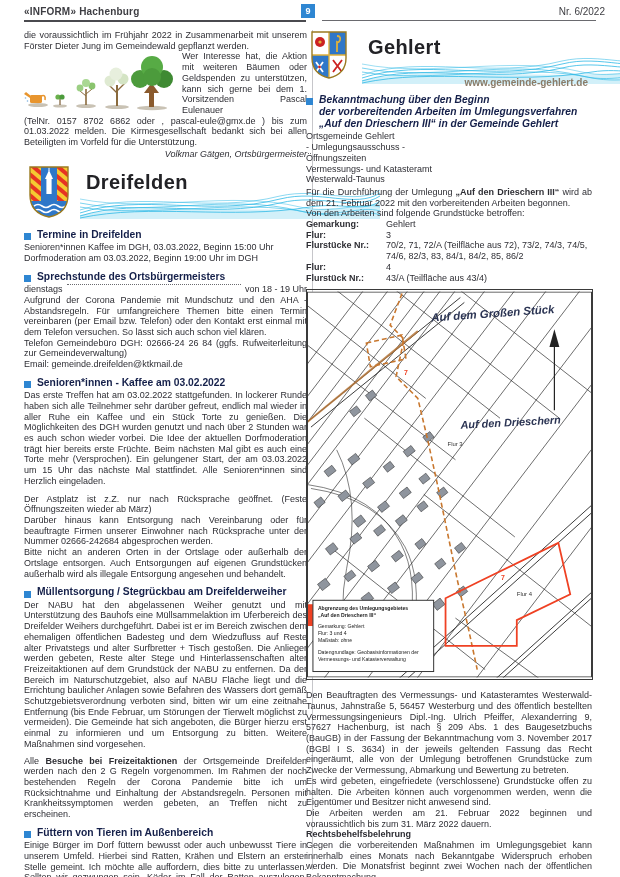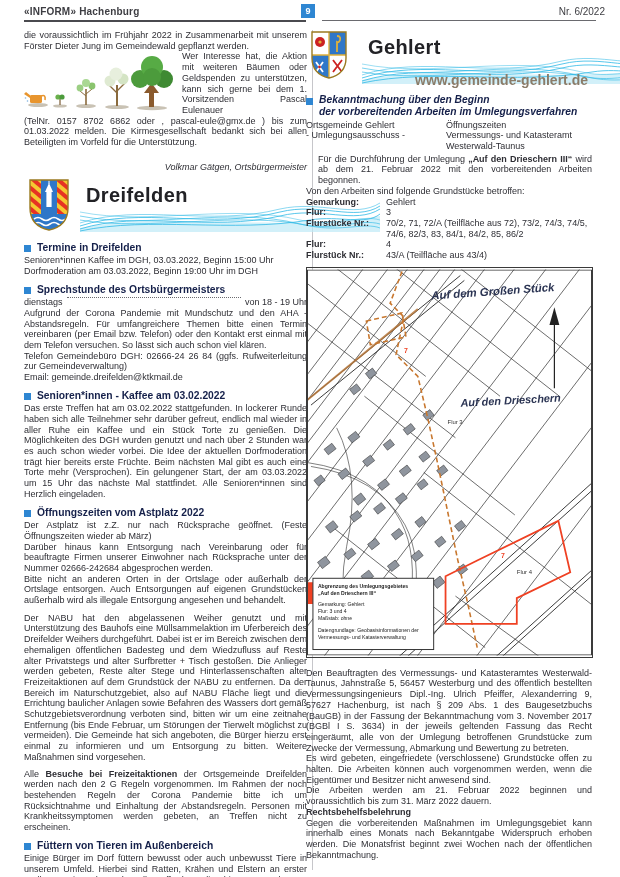--- a/index.html
+++ b/index.html
@@ -22,39 +22,39 @@
   .col-left{position:absolute;left:24px;top:30px;width:283px;}
   .col-right{position:absolute;left:306px;top:28px;width:286px;}
   p{margin:0;font-size:9px;line-height:10.7px;text-align:justify;}
   .gap{height:6px;}
 
   
   .banner{position:relative;height:56px;margin:6px 0 8px 0;}
   .banner .coat{position:absolute;left:4px;top:0;}
   .banner .btitle{position:absolute;left:62px;top:6px;font-size:20px;font-weight:bold;color:#222226;letter-spacing:.4px;}
   .banner .waves{position:absolute;left:56px;right:0;bottom:2px;height:34px;}
-  .banner .site{position:absolute;right:4px;bottom:-2px;font-size:14px;font-weight:bold;color:#8b7c69;}
+  .banner .site{position:absolute;right:4px;bottom:-2px;font-size:10px;font-weight:bold;color:#8b7c69;}
 
   
   .sec{margin-top:7px;}
-  .sec-head{display:flex;align-items:center;margin-bottom:2px;}
+  .sec-head{display:flex;align-items:flex-end;margin-bottom:2px;}
   .bullet{width:7px;height:7px;background:#2e86d2;margin:2px 6px 0 0;flex:none;}
   .sec-title{font-size:10.3px;font-weight:bold;color:#15204a;line-height:11.5px;}
-  .sig{font-size:9px;font-style:italic;text-align:right;margin-top:14px;}
+  .sig{font-size:9px;font-style:italic;text-align:right;margin-top:1px;}
   .leader-row{display:flex;align-items:flex-start;font-size:9px;line-height:10.7px;}
   .leader{flex:1;border-bottom:1.5px dotted #6a6a6f;margin:0 4px 2px 4px;}
 
   
   .tree-wrap{overflow:hidden;}
   .tree-img{float:left;width:152px;height:58px;margin:2px 6px 0 0;}
 
   
   .ann-head{display:flex;margin-top:6px;font-style:italic;}
   .ann-lines{font-size:10.3px;font-weight:bold;color:#15204a;line-height:11.8px;}
-  .org{display:flex;margin-top:2px;}
+  .org{display:flex;margin-top:2px;flex-direction:column;}
   .org div{font-size:9px;line-height:10.7px;}
   .org .o-l{width:140px;}
   .org .o-r{flex:1;}
   .kv{display:flex;font-size:9px;line-height:10.7px;}
   .kv .k{width:80px;font-weight:bold;flex:none;}
   .kv .v{flex:1;text-align:left;}
   .bold{font-weight:bold;}
   .map-box{margin-top:6px;border:1px solid #3a3a3a;width:285px;height:389px;}
   .rb-head{font-size:9px;font-weight:bold;line-height:10.7px;}
 </style>
@@ -194,30 +194,30 @@
 
   <div class="sec">
     <div class="sec-head">
         <span class="bullet"></span>
       <span class="sec-title">Senioren*innen - Kaffee am 03.02.2022</span>
       </div>
     <p>Das erste Treffen hat am 03.02.2022 stattgefunden. In lockerer Runde haben sich alle Teilnehmer sehr darüber gefreut, endlich mal wieder in aller Ruhe ein Kaffee und ein Stück Torte zu genießen. Die Möglichkeiten des DGH wurden genutzt und nach über 2 Stunden war es auch schon wieder vorbei. Die Idee der aktuellen Dorfmoderation trägt hier bereits erste Früchte. Beim nächsten Mal gibt es auch eine Torte mehr (Versprochen). Ein gelungener Start, der am 03.03.2022 um 15 Uhr das nächste Mal stattfindet. Alle Senioren*innen sind Herzlich eingeladen.</p>
   </div>
 
   <div class="sec">
-    <div class="sec-head">
-        <span class="bullet"></span>
-      <span class="sec-title">Öffnungszeiten vom Astplatz 2022</span>
-      </div>
     <p>Der Astplatz ist z.Z. nur nach Rücksprache geöffnet. (Feste Öffnungszeiten wieder ab März)</p>
     <p>Darüber hinaus kann Entsorgung nach Vereinbarung oder für beauftragte Firmen unserer Einwohner nach Rücksprache unter der Nummer 02666-242684 abgesprochen werden.</p>
     <p>Bitte nicht an anderen Orten in der Ortslage oder außerhalb der Ortslage entsorgen. Auch Entsorgungen auf eigenen Grundstücken außerhalb wird als illegale Entsorgung angesehen und behandelt.</p>
   </div>
 
   <div class="sec">
+    <div class="sec-head">
+        <span class="bullet"></span>
+      <span class="sec-title">Müllentsorgung / Stegrückbau am Dreifelderweiher</span>
+      </div>
     <p>Der NABU hat den abgelassenen Weiher genutzt und mit Unterstützung des Bauhofs eine Müllsammelaktion im Uferbereich des Dreifelder Weihers durchgeführt. Dabei ist er im Bereich zwischen dem ehemaligen öffentlichen Badesteg und dem Wiedzufluss auf Reste alter Privatstegs und alter Surfbretter + Tisch gestoßen. Die Anlieger werden gebeten, Reste alter Stege und Hinterlassenschaften alter Freizeitaktionen auf dem Grundstück der NABU zu entfernen. Da der Bereich im Naturschutzgebiet, also auf NABU Fläche liegt und die Errichtung baulicher Anlagen sowie Befahren des Wassers dort gemäß Schutzgebietsverordnung verboten sind, bitten wir um eine zeitnahe Entfernung (bis Ende Februar, um Störungen der Tierwelt möglichst zu vermeiden). Die Gemeinde hat sich angeboten, die Bürger hierzu erst einmal zu informieren und um Entsorgung zu bitten. Weitere Maßnahmen sind vorgesehen.</p>
     <div class="gap"></div>
     <p><span>Alle </span><span class="bold">Besuche bei Freizeitaktionen</span><span> der Ortsgemeinde Dreifelden werden nach den 2 G Regeln vorgenommen. Im Rahmen der noch bestehenden Regeln der Corona Pandemie bitte ich um Rücksichtnahme und Einhaltung der Abstandsregeln. Personen mit Krankheitssymptomen werden gebeten, an Treffen nicht zu erscheinen.</span></p>
   </div>
 
   <div class="sec">
     <div class="sec-head">
         <span class="bullet"></span>
       <span class="sec-title">Füttern von Tieren im Außenbereich</span>
       </div>
@@ -267,36 +267,37 @@
     </svg>
     <div class="site">www.gemeinde-gehlert.de</div>
   </div>
 
   
   <div class="ann-head">
     <span class="bullet" style="margin-top:4px;"></span>
     <div class="ann-lines">
       <div>Bekanntmachung über den Beginn</div>
       <div>der vorbereitenden Arbeiten im Umlegungsverfahren</div>
+      <div>„Auf den Drieschern III“ in der Gemeinde Gehlert</div>
     </div>
   </div>
 
   <div class="org">
     <div class="o-l">
       <div>Ortsgemeinde Gehlert</div>
       <div>- Umlegungsausschuss -</div>
     </div>
     <div class="o-r">
       <div>Öffnungszeiten</div>
       <div>Vermessungs- und Katasteramt</div>
       <div>Westerwald-Taunus</div>
     </div>
   </div>
 
-  <p style="margin-top:2px;margin-left:12px;"><span>Für die Durchführung der Umlegung </span><span class="bold">„Auf den Drieschern III“</span><span> wird ab dem 21. Februar 2022 mit den vorbereitenden Arbeiten begonnen.</span></p>
+  <p style="margin-top:2px;"><span>Für die Durchführung der Umlegung </span><span class="bold">„Auf den Drieschern III“</span><span> wird ab dem 21. Februar 2022 mit den vorbereitenden Arbeiten begonnen.</span></p>
   <p>Von den Arbeiten sind folgende Grundstücke betroffen:</p>
 
   <div class="kv">
     <span class="k">Gemarkung:</span>
     <span class="v">Gehlert</span>
   </div>
   <div class="kv">
     <span class="k">Flur:</span>
     <span class="v">3</span>
   </div>

